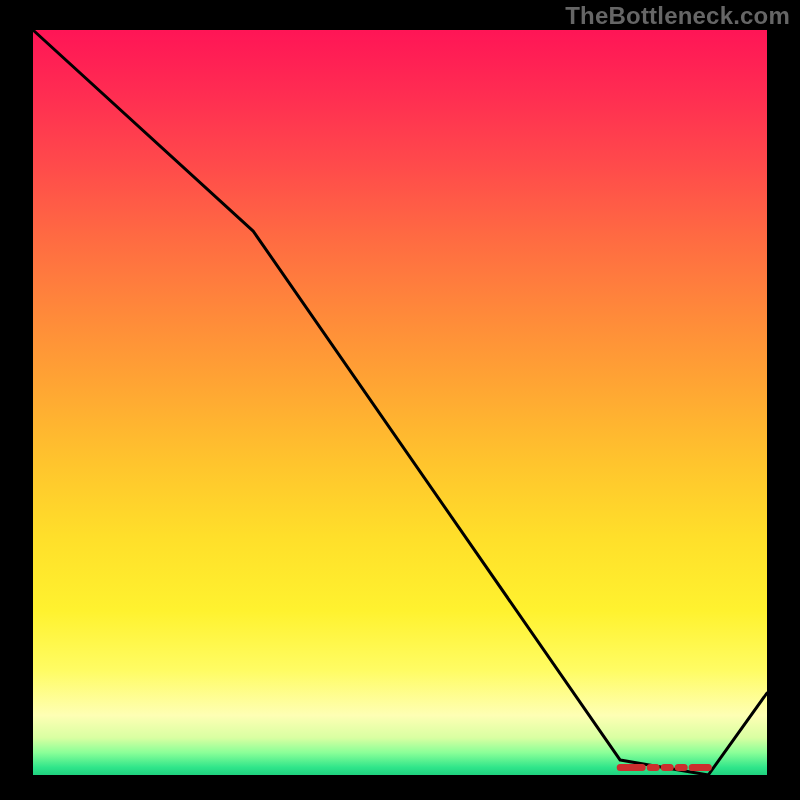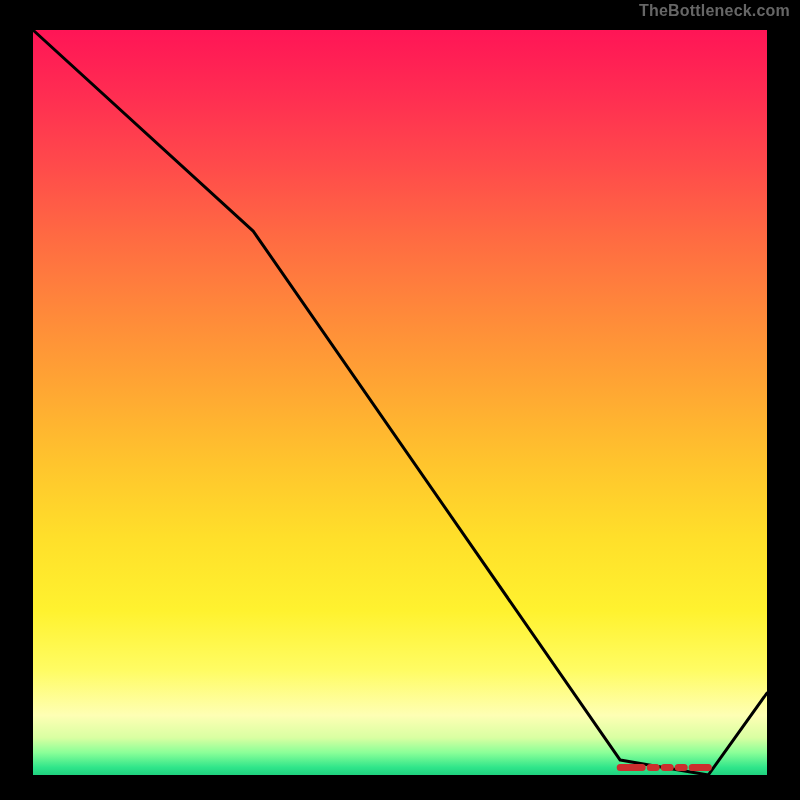--- a/index.html
+++ b/index.html
@@ -15,21 +15,21 @@
     position: relative;
     width: 800px;
     height: 800px;
     background: #000;
   }
   .attribution {
     position: absolute;
     top: 2px;
     right: 10px;
     color: #666;
-    font-size: 16px;
+    font-size: 24px;
     font-weight: 600;
     letter-spacing: 0.2px;
   }
   .plot {
     position: absolute;
     left: 33px;
     top: 30px;
     width: 734px;
     height: 745px;
     

